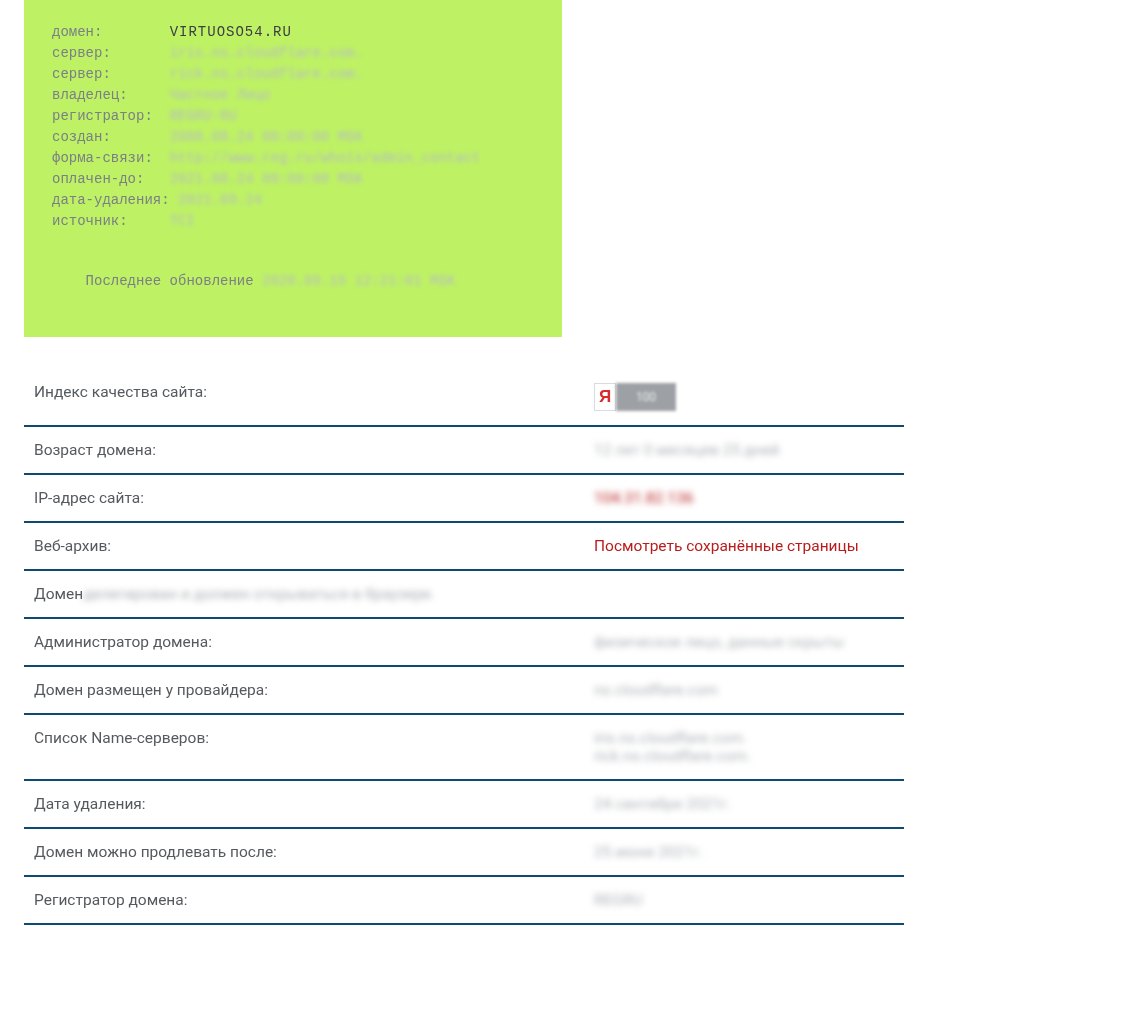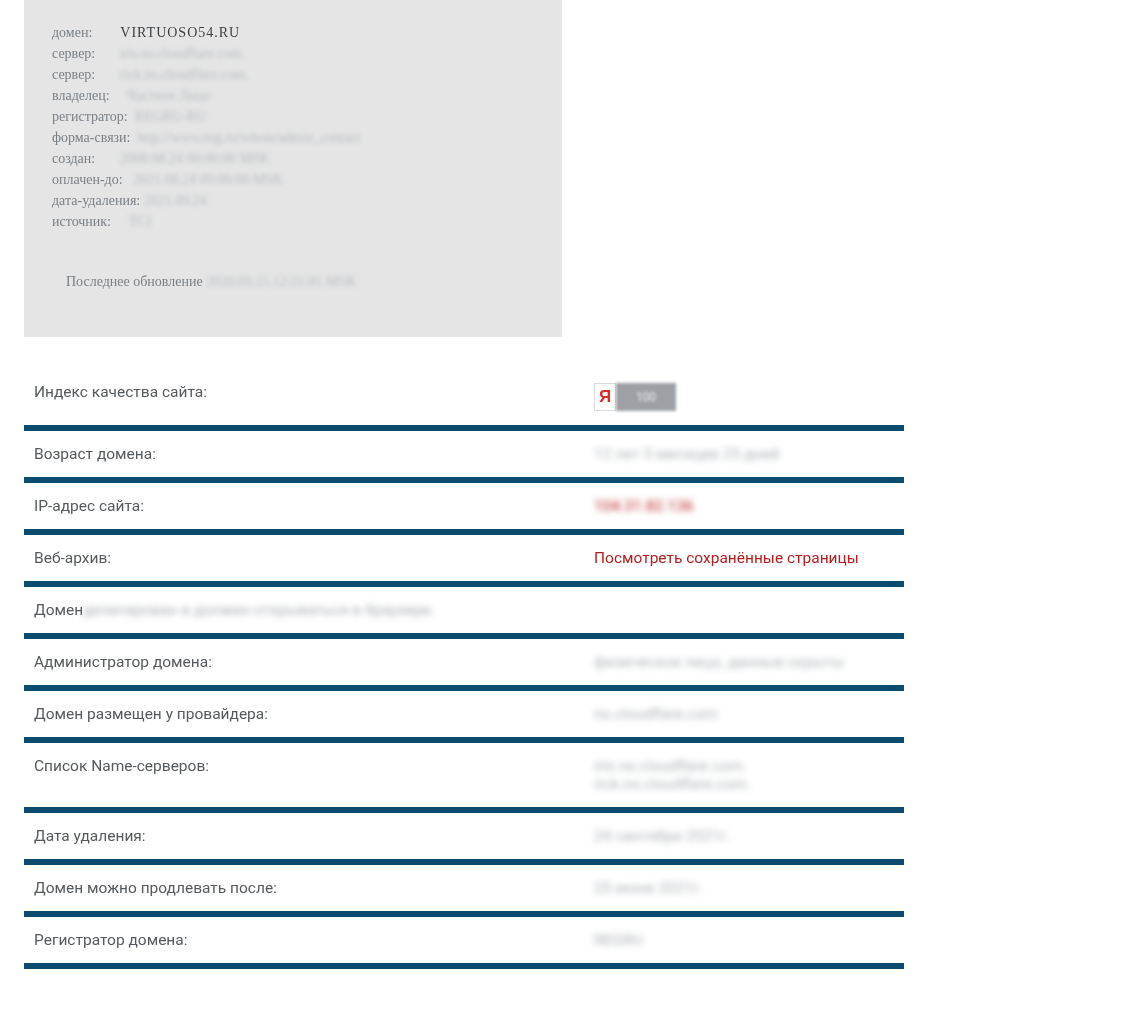--- a/index.html
+++ b/index.html
@@ -4,40 +4,40 @@
   <style>
     * { box-sizing: border-box; margin: 0; padding: 0; }
     body {
       font-family: -apple-system, BlinkMacSystemFont, "Segoe UI", Roboto, Arial, sans-serif;
       background: #fff;
       color: #555;
       font-size: 15px;
       width: 1130px;
     }
     .whois-box {
-      background: #e5e5e5;
+      background: #bef264;
       margin: 0 0 0 24px;
       padding: 22px 28px 24px 28px;
       width: 538px;
-      font-family: Liberation Serif, serif;
+      font-family: Liberation Mono, monospace;
       font-size: 14px;
       color: #7a8086;
       line-height: 1.5;
     }
     .whois-line { white-space: pre; }
     .whois-key { display: inline-block; }
     .whois-val-blur { color: #b7bcc1; filter: blur(2.2px); }
     .whois-update { margin-top: 18px; }
     .info-table {
       margin: 32px 24px 0 24px;
       width: 880px;
       border-collapse: collapse;
     }
     .info-row {
-      border-bottom: 6px solid #0c4a6e;
+      border-bottom: 2px solid #0c4a6e;
     }
     .info-row td {
       padding: 14px 10px;
       vertical-align: top;
       font-size: 15.5px;
       color: #565a5e;
     }
     .info-label { width: 560px; }
     .info-value { color: #7a8086; }
     .info-value.blur { filter: blur(3.2px); color: #aeb2b6; }
@@ -82,22 +82,22 @@
 </head>
 <body>
 
 <div class="whois-box">
   <div id="whois-lines">
       <div class="whois-line"><span class="whois-key">домен:        </span><span style="color: rgb(60, 63, 66); letter-spacing: 1px;">VIRTUOSO54.RU</span></div>
       <div class="whois-line"><span class="whois-key">сервер:       </span><span class="whois-val-blur">iris.ns.cloudflare.com.</span></div>
       <div class="whois-line"><span class="whois-key">сервер:       </span><span class="whois-val-blur">rick.ns.cloudflare.com.</span></div>
       <div class="whois-line"><span class="whois-key">владелец:     </span><span class="whois-val-blur">Частное Лицо</span></div>
       <div class="whois-line"><span class="whois-key">регистратор:  </span><span class="whois-val-blur">REGRU-RU</span></div>
+      <div class="whois-line"><span class="whois-key">создан:       </span><span class="whois-val-blur">2008.08.24 00:00:00 MSK</span></div>
       <div class="whois-line"><span class="whois-key">форма-связи:  </span><span class="whois-val-blur">http://www.reg.ru/whois/admin_contact</span></div>
-      <div class="whois-line"><span class="whois-key">создан:       </span><span class="whois-val-blur">2008.08.24 00:00:00 MSK</span></div>
       <div class="whois-line"><span class="whois-key">оплачен-до:   </span><span class="whois-val-blur">2021.08.24 00:00:00 MSK</span></div>
       <div class="whois-line"><span class="whois-key">дата-удаления: </span><span class="whois-val-blur">2021.09.24</span></div>
       <div class="whois-line"><span class="whois-key">источник:     </span><span class="whois-val-blur">TCI</span></div>
     </div>
   <div class="whois-line whois-update">
     <span>Последнее обновление </span><span class="whois-val-blur">2020.09.15 12:21:01 MSK</span>
   </div>
 </div>
 
 <table class="info-table">

